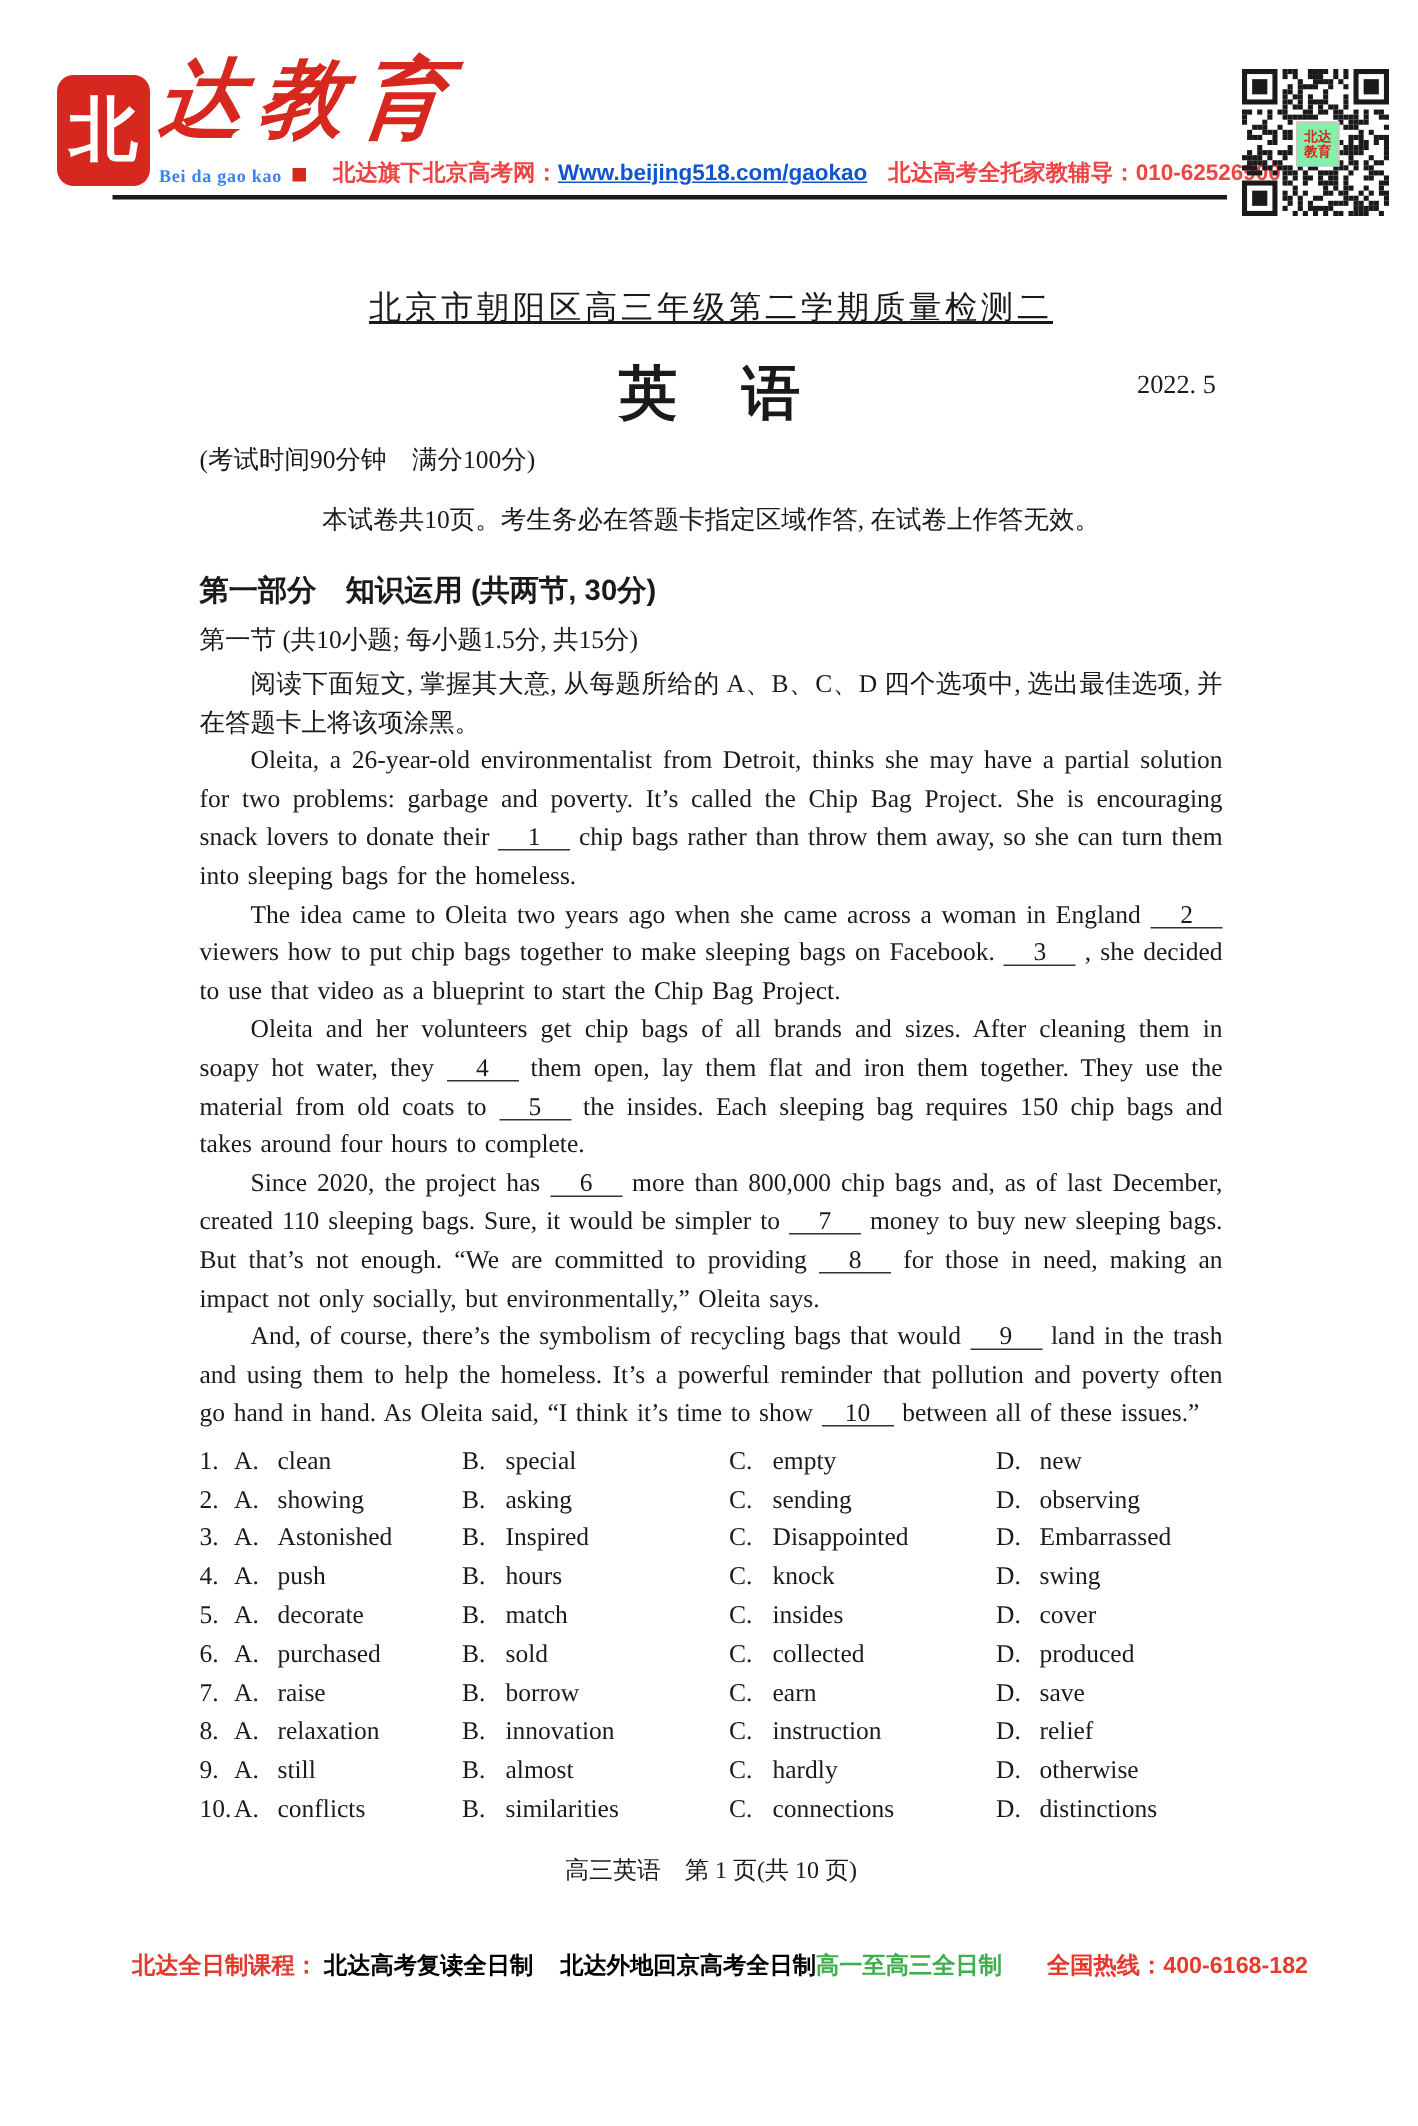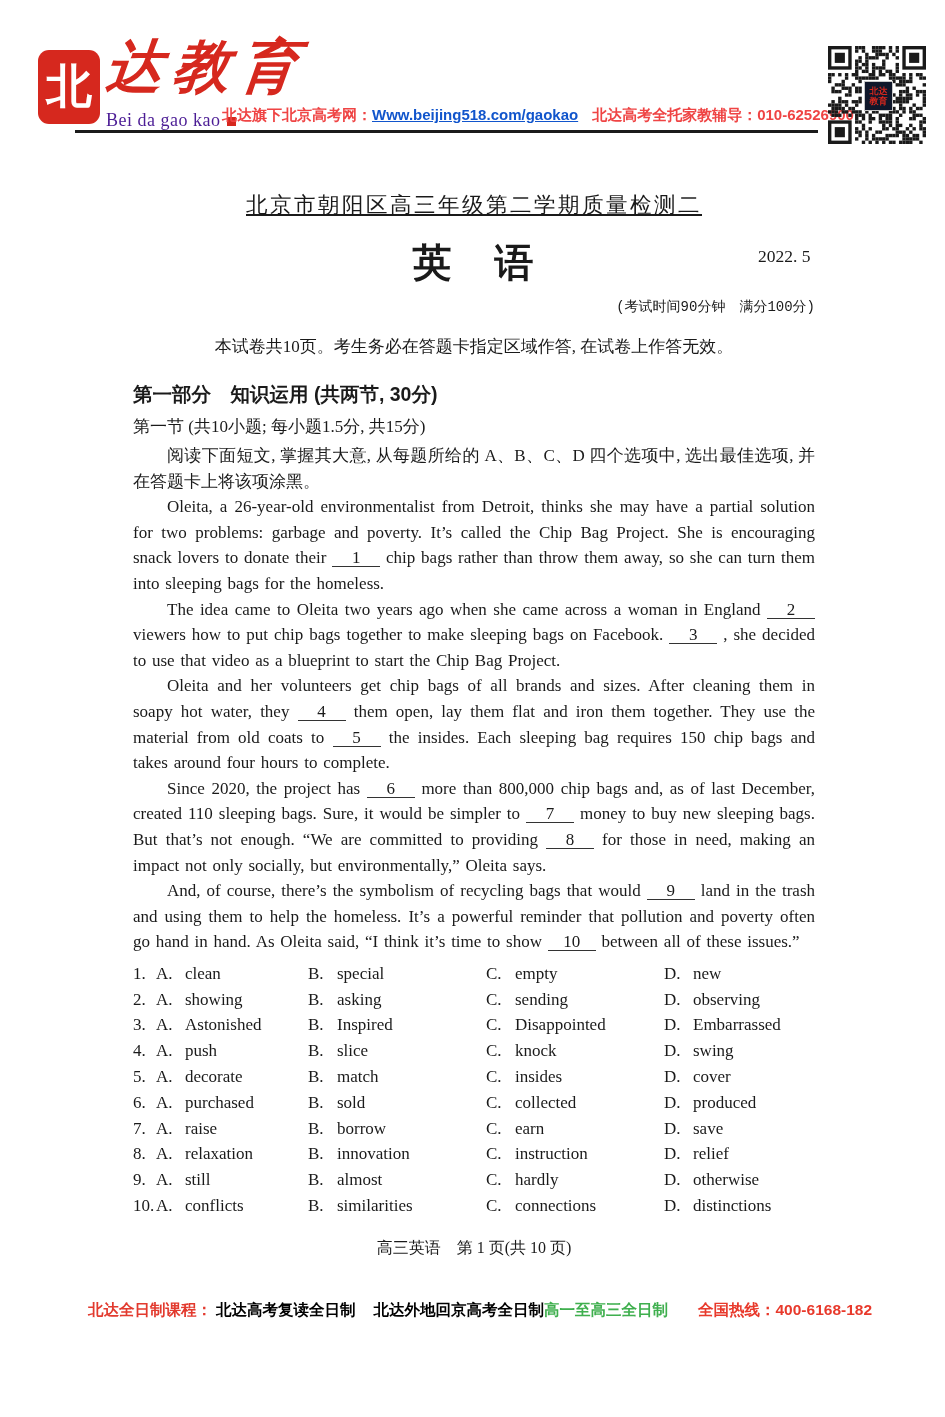--- a/index.html
+++ b/index.html
@@ -7,42 +7,42 @@
         font-family:"Liberation Serif", serif;color:#1a1a1a;overflow:hidden;}
 
   
   .seal{position:absolute;left:40px;top:52px;width:58px;height:70px;background:#d6281e;
         border-radius:9px;display:flex;align-items:center;justify-content:center;
         color:#fff;font-size:46px;font-weight:bold;font-family:"Liberation Serif",serif;
         box-shadow:0 0 0 2px #d6281e;}
   .logo-script{position:absolute;left:106px;top:38px;font-size:57px;line-height:1;
         color:#d6281e;font-weight:bold;font-style:italic;letter-spacing:10px;
         font-family:"Liberation Serif",serif;transform:skewX(-6deg);}
-  .tagline-row{position:absolute;left:106px;top:110px;font-size:18px;font-weight:normal;
-        color:#4c1d95;font-family:"Liberation Serif",serif;letter-spacing:.5px;}
+  .tagline-row{position:absolute;left:106px;top:110px;font-size:12px;font-weight:bold;
+        color:#3b82f6;font-family:"Liberation Serif",serif;letter-spacing:.5px;}
   .tag-square{display:inline-block;width:9px;height:9px;background:#d6281e;margin-left:7px;}
   .info-line{position:absolute;left:222px;top:106px;font-size:15px;font-weight:bold;
         font-family:"Liberation Sans",sans-serif;white-space:nowrap;}
   .info-red{color:#ef4444;}
   .info-link{color:#1155cc;text-decoration:underline;cursor:pointer;}
   .info-gap{display:inline-block;width:14px;}
   .header-rule{position:absolute;left:75px;top:130px;width:743px;height:3px;background:#1b1b1b;}
   .qr-box{position:absolute;left:828px;top:46px;width:98px;height:98px;}
-  .qr-logo{position:absolute;left:36px;top:35px;width:27px;height:28px;background:#0f172a;
+  .qr-logo{position:absolute;left:36px;top:35px;width:27px;height:28px;background:#86efac;
         border:1px solid #c7c7c7;display:flex;flex-direction:column;align-items:center;
         justify-content:center;font-size:9px;line-height:10px;color:#d6281e;font-weight:bold;
         font-family:"Liberation Serif",serif;}
 
   
   .main{padding:193px 130px 0 133px;}
   .exam-title{text-align:center;font-size:21.5px;letter-spacing:2.5px;line-height:24px;text-decoration:underline;}
   .subject-line{text-align:center;font-size:39px;font-weight:bold;line-height:48px;margin-top:22px;
         font-family:"Liberation Sans",sans-serif;letter-spacing:2px;}
   .exam-date{position:absolute;left:758px;top:246px;font-size:17.5px;}
-  .exam-info{text-align:right;font-size:14px;margin-top:8px;line-height:24px;font-family:Liberation Mono, monospace;}
+  .exam-info{text-align:left;font-size:17px;margin-top:8px;line-height:24px;}
   .notice{text-align:center;font-size:17px;margin-top:16px;line-height:24px;}
 
   .part-heading{font-size:19.5px;font-weight:bold;margin-top:22px;line-height:26px;
         font-family:"Liberation Sans",sans-serif;}
   .subsection-heading{font-size:17px;margin-top:8px;line-height:24px;}
   .directions{font-size:17px;margin-top:4px;line-height:25.6px;text-indent:2em;text-align:justify;}
 
   
   .para{margin:0;font-size:17px;line-height:25.6px;text-indent:2em;text-align:justify;word-spacing:1.5px;}
   .blank{display:inline-block;text-indent:0;min-width:44px;text-align:center;
@@ -424,21 +424,21 @@
           <span><span class="q-letter">D.</span><span>observing</span></span>
         </div>
         <div class="q-row">
           <span><span class="q-num">3.</span><span class="q-letter">A.</span><span>Astonished</span></span>
           <span><span class="q-letter">B.</span><span>Inspired</span></span>
           <span><span class="q-letter">C.</span><span>Disappointed</span></span>
           <span><span class="q-letter">D.</span><span>Embarrassed</span></span>
         </div>
         <div class="q-row">
           <span><span class="q-num">4.</span><span class="q-letter">A.</span><span>push</span></span>
-          <span><span class="q-letter">B.</span><span>slice</span></span>
+          <span><span class="q-letter">B.</span><span>hours</span></span>
           <span><span class="q-letter">C.</span><span>knock</span></span>
           <span><span class="q-letter">D.</span><span>swing</span></span>
         </div>
         <div class="q-row">
           <span><span class="q-num">5.</span><span class="q-letter">A.</span><span>decorate</span></span>
           <span><span class="q-letter">B.</span><span>match</span></span>
           <span><span class="q-letter">C.</span><span>insides</span></span>
           <span><span class="q-letter">D.</span><span>cover</span></span>
         </div>
         <div class="q-row">

